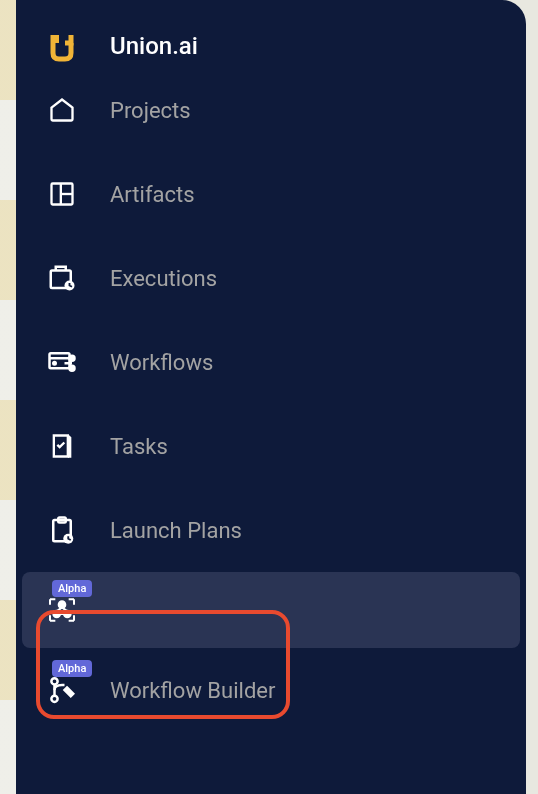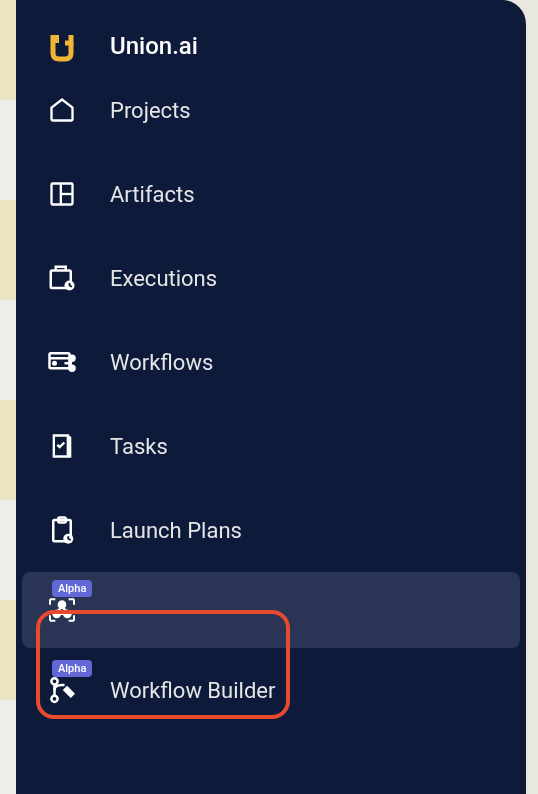--- a/index.html
+++ b/index.html
@@ -58,21 +58,21 @@
     .nav-icon {
       width: 36px;
       height: 36px;
       display: flex;
       align-items: center;
       justify-content: center;
       position: relative;
       flex-shrink: 0;
     }
     .nav-label {
-      color: #e5e5e5;
+      color: #a3a3a3;
       font-size: 22px;
       font-weight: 400;
       text-align: center;
     }
     .badge {
       position: absolute;
       top: -12px;
       left: 8px;
       background: #6268d8;
       color: #ffffff;

